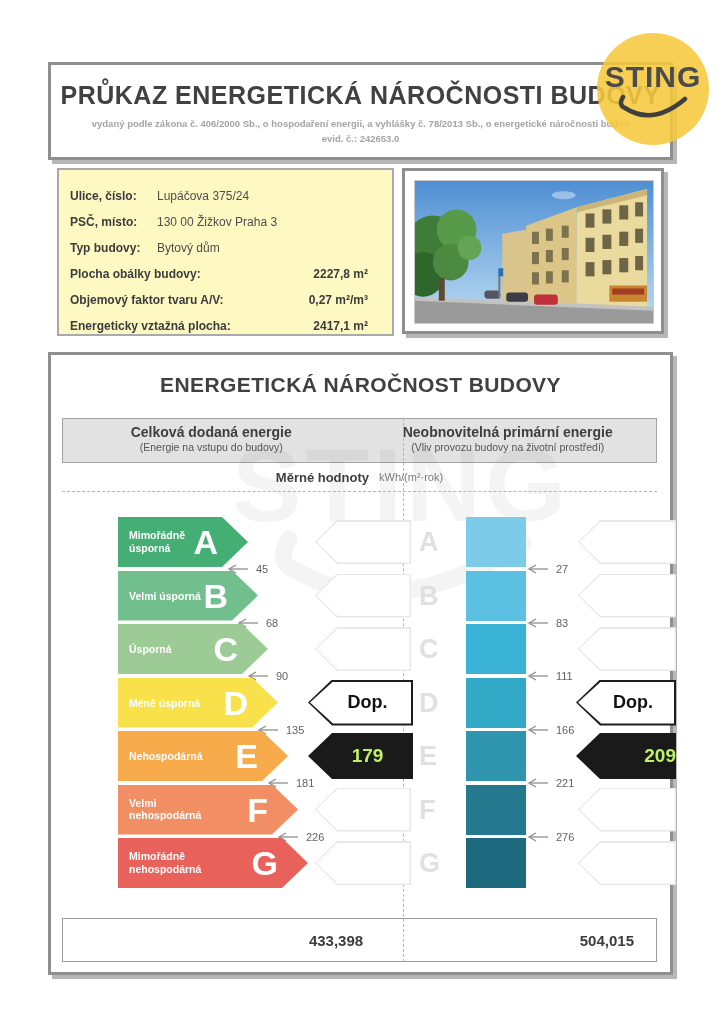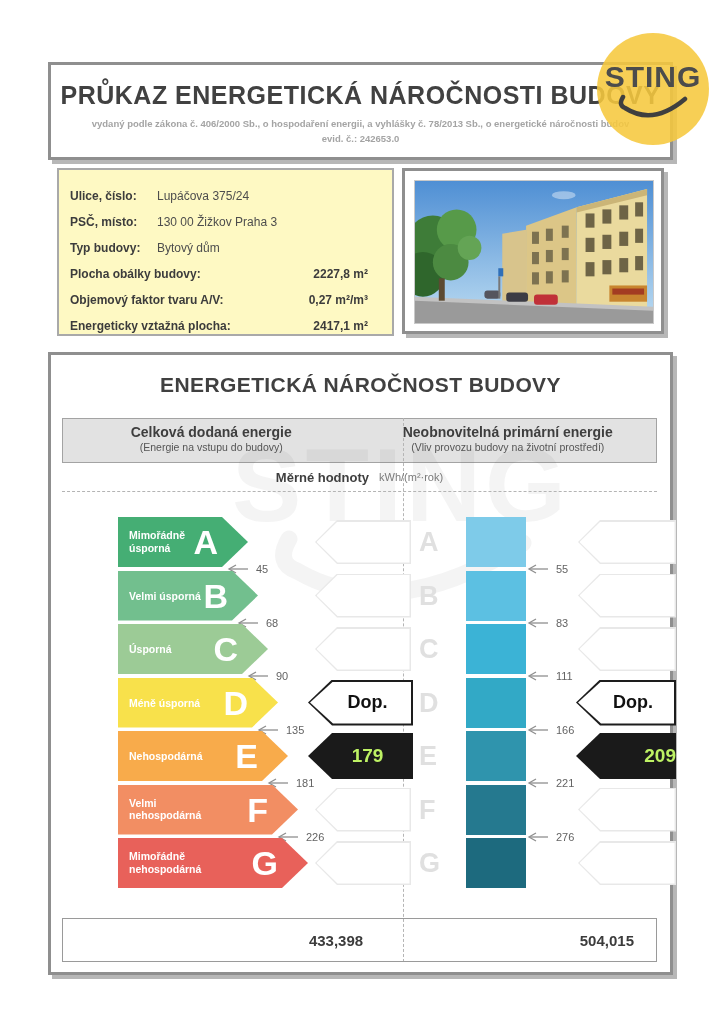--- a/index.html
+++ b/index.html
@@ -235,21 +235,21 @@
         <div class="ghost" style="left: 226px; top: 165px; width: 96px; height: 44px;">
           <i></i>
         </div>
         <div class="ghost-letter" style="left: 330px; top: 187px;">A</div>
         <div class="bar" style="left: 377px; top: 162px; background: rgb(126, 203, 233);"></div>
         <div class="tick" style="left: 438px; top: 214px;">
           <svg width="22" height="10" viewBox="0 0 22 10">
             <line x1="3" y1="5" x2="21" y2="5" stroke="#8f8f8f" stroke-width="1.3"></line>
             <path d="M9 1 L2 5 L9 9" fill="none" stroke="#8f8f8f" stroke-width="1.3"></path>
           </svg>
-          <b>55</b>
+          <b>27</b>
         </div>
         <div class="ghost" style="left: 489px; top: 165px; width: 98px; height: 44px;">
           <i></i>
         </div>
         <div class="arrow-right" style="left: 29px; top: 215.5px; width: 140px; height: 50px; background: rgb(114, 191, 142);">
           <span class="arrow-label">Velmi úsporná</span>
           <span class="arrow-letter">B</span>
         </div>
         <div class="tick" style="left: 148px; top: 267.5px;">
           <svg width="22" height="10" viewBox="0 0 22 10">

